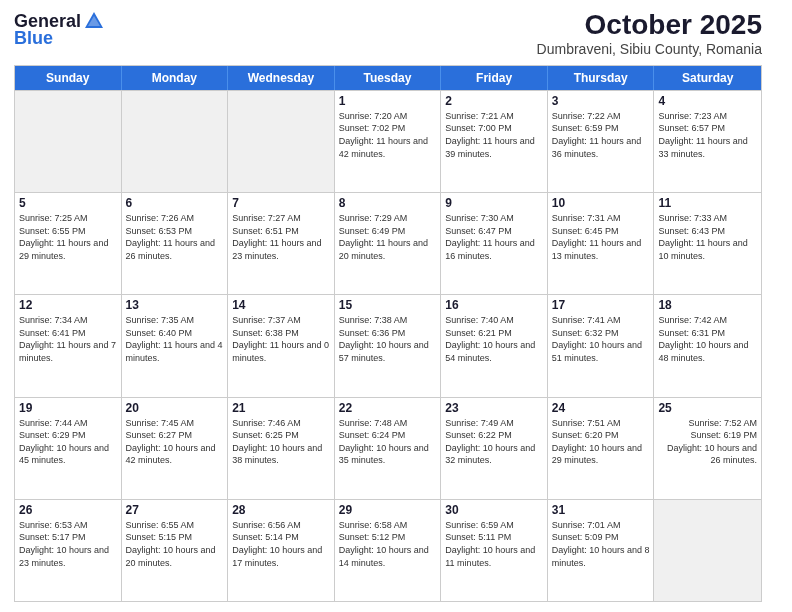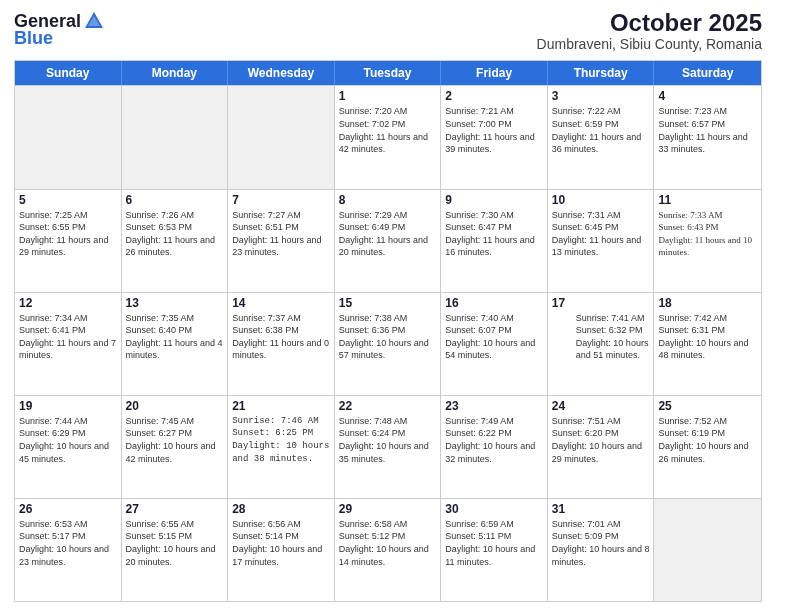--- a/index.html
+++ b/index.html
@@ -44,21 +44,21 @@
     }
     .logo-icon {
       width: 22px;
       height: 22px;
       margin-left: 2px;
     }
     .title-area {
       text-align: right;
     }
     .month-title {
-      font-size: 24px;
+      font-size: 28px;
       font-weight: bold;
       color: #1a1a2e;
       line-height: 1.1;
     }
     .subtitle {
       font-size: 14px;
       color: #444;
     }
     .calendar {
       flex: 1;
@@ -209,21 +209,21 @@
 Daylight: 11 hours and 16 minutes.</div>
           </div>
           <div class="cal-cell">
             <div class="day-number">10</div>
             <div class="day-info" style="white-space: pre-line;">Sunrise: 7:31 AM
 Sunset: 6:45 PM
 Daylight: 11 hours and 13 minutes.</div>
           </div>
           <div class="cal-cell">
             <div class="day-number">11</div>
-            <div class="day-info" style="white-space: pre-line; font-family: Liberation Serif, serif;">Sunrise: 7:33 AM
+            <div class="day-info" style="white-space: pre-line;">Sunrise: 7:33 AM
 Sunset: 6:43 PM
 Daylight: 11 hours and 10 minutes.</div>
           </div>
         </div>
         <div class="cal-week">
           <div class="cal-cell">
             <div class="day-number">12</div>
             <div class="day-info" style="white-space: pre-line;">Sunrise: 7:34 AM
 Sunset: 6:41 PM
 Daylight: 11 hours and 7 minutes.</div>
@@ -242,26 +242,26 @@
           </div>
           <div class="cal-cell">
             <div class="day-number">15</div>
             <div class="day-info" style="white-space: pre-line;">Sunrise: 7:38 AM
 Sunset: 6:36 PM
 Daylight: 10 hours and 57 minutes.</div>
           </div>
           <div class="cal-cell">
             <div class="day-number">16</div>
             <div class="day-info" style="white-space: pre-line;">Sunrise: 7:40 AM
-Sunset: 6:07 PM
+Sunset: 6:21 PM
 Daylight: 10 hours and 54 minutes.</div>
           </div>
           <div class="cal-cell">
             <div class="day-number">17</div>
-            <div class="day-info" style="white-space: pre-line; margin-left: 24px;">Sunrise: 7:41 AM
+            <div class="day-info" style="white-space: pre-line;">Sunrise: 7:41 AM
 Sunset: 6:32 PM
 Daylight: 10 hours and 51 minutes.</div>
           </div>
           <div class="cal-cell">
             <div class="day-number">18</div>
             <div class="day-info" style="white-space: pre-line;">Sunrise: 7:42 AM
 Sunset: 6:31 PM
 Daylight: 10 hours and 48 minutes.</div>
           </div>
         </div>
@@ -273,21 +273,21 @@
 Daylight: 10 hours and 45 minutes.</div>
           </div>
           <div class="cal-cell">
             <div class="day-number">20</div>
             <div class="day-info" style="white-space: pre-line;">Sunrise: 7:45 AM
 Sunset: 6:27 PM
 Daylight: 10 hours and 42 minutes.</div>
           </div>
           <div class="cal-cell">
             <div class="day-number">21</div>
-            <div class="day-info" style="white-space: pre-line; font-family: Liberation Mono, monospace;">Sunrise: 7:46 AM
+            <div class="day-info" style="white-space: pre-line;">Sunrise: 7:46 AM
 Sunset: 6:25 PM
 Daylight: 10 hours and 38 minutes.</div>
           </div>
           <div class="cal-cell">
             <div class="day-number">22</div>
             <div class="day-info" style="white-space: pre-line;">Sunrise: 7:48 AM
 Sunset: 6:24 PM
 Daylight: 10 hours and 35 minutes.</div>
           </div>
           <div class="cal-cell">
@@ -297,21 +297,21 @@
 Daylight: 10 hours and 32 minutes.</div>
           </div>
           <div class="cal-cell">
             <div class="day-number">24</div>
             <div class="day-info" style="white-space: pre-line;">Sunrise: 7:51 AM
 Sunset: 6:20 PM
 Daylight: 10 hours and 29 minutes.</div>
           </div>
           <div class="cal-cell">
             <div class="day-number">25</div>
-            <div class="day-info" style="white-space: pre-line;">Sunrise: 7:52 AM
+            <div class="day-info" style="white-space: pre-line; text-align: right;">Sunrise: 7:52 AM
 Sunset: 6:19 PM
 Daylight: 10 hours and 26 minutes.</div>
           </div>
         </div>
         <div class="cal-week">
           <div class="cal-cell">
             <div class="day-number">26</div>
             <div class="day-info" style="white-space: pre-line;">Sunrise: 6:53 AM
 Sunset: 5:17 PM
 Daylight: 10 hours and 23 minutes.</div>

